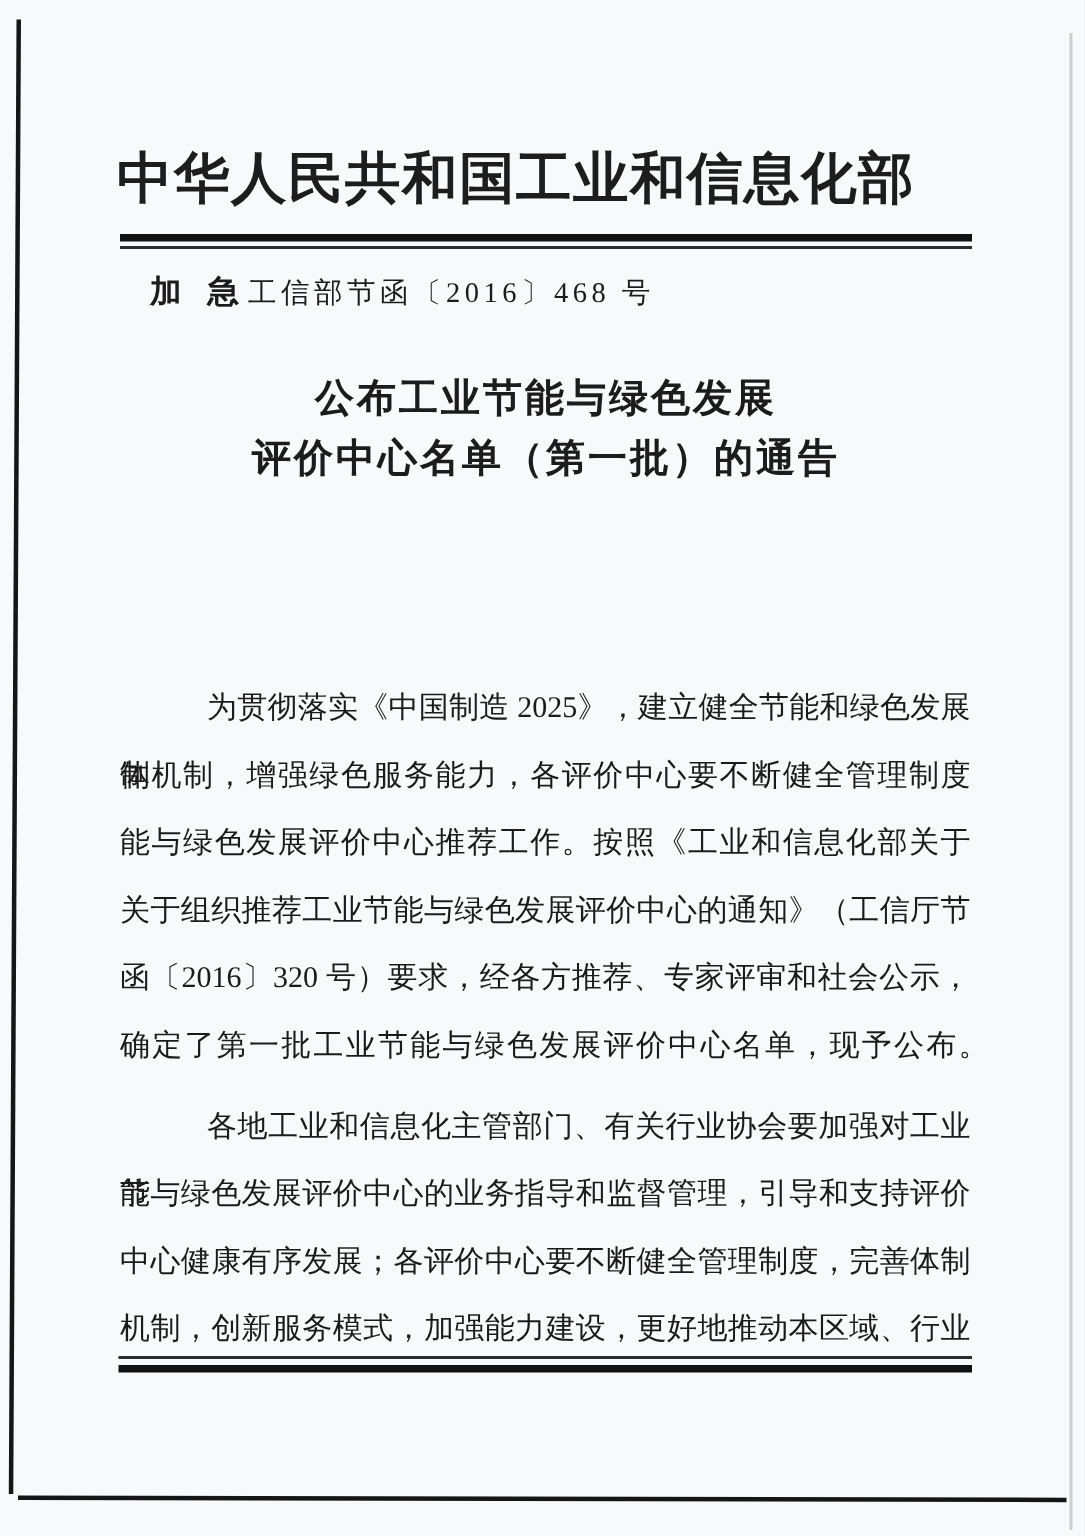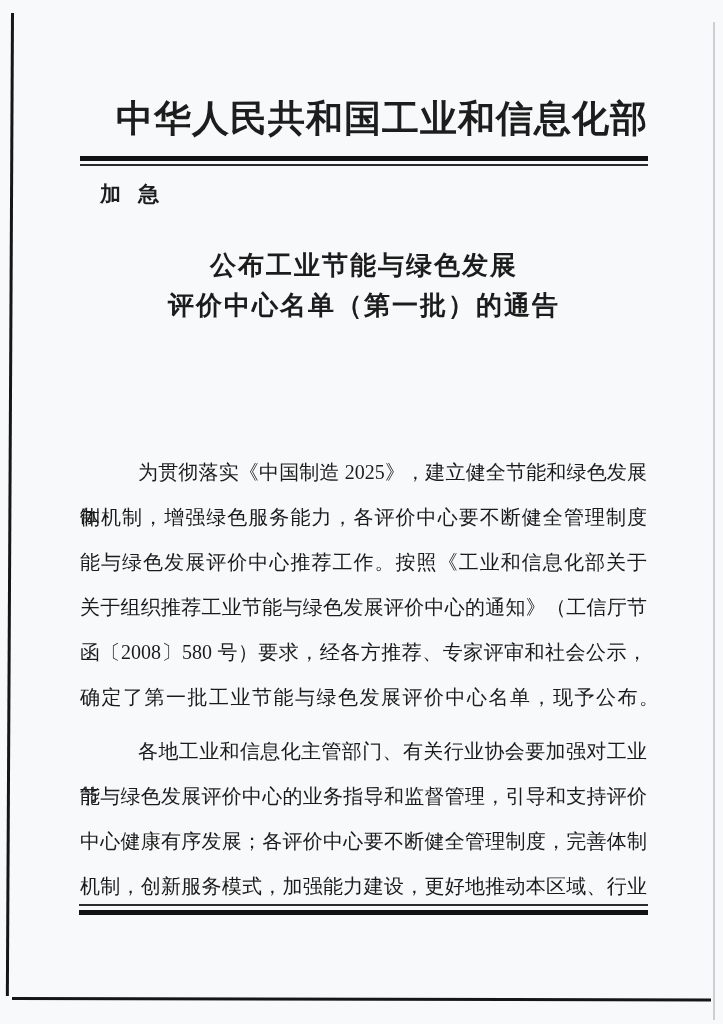--- a/index.html
+++ b/index.html
@@ -38,21 +38,21 @@
     position: absolute;
     left: 713px; top: 22px;
     width: 2px; height: 998px;
     background: #cdd0d2;
   }
   
   .agency-name {
     position: absolute;
     left: 78px; top: 94px;
     width: 570px; height: 46px;
-    text-align: right;
+    text-align: left;
     font-size: 37px;
     font-weight: bold;
     letter-spacing: 1px;
     color: #1d1d1d;
     white-space: nowrap;
   }
   .rule-top-thick {
     position: absolute;
     left: 80px; top: 156px;
     width: 568px; height: 5px;
@@ -145,33 +145,34 @@
   <div class="scan-left"></div>
   <div class="scan-bottom"></div>
   <div class="scan-right"></div>
 
   <div class="agency-name">中华人民共和国工业和信息化部</div>
   <div class="rule-top-thick"></div>
   <div class="rule-top-thin"></div>
 
   <div class="meta-row">
     <span class="urgency">加 急</span>
+    <span class="doc-number">工信部节函〔2016〕468 号</span>
   </div>
 
   <div class="doc-title">
     <div class="t-line">公布工业节能与绿色发展</div>
     <div class="t-line">评价中心名单（第一批）的通告</div>
   </div>
 
   <div class="body-text">
     <div class="b-line jl il">为贯彻落实《中国制造 2025》，建立健全节能和绿色发展体</div>
     <div class="b-line jl">制机制，增强绿色服务能力，各评价中心要不断健全管理制度</div>
     <div class="b-line jl">能与绿色发展评价中心推荐工作。按照《工业和信息化部关于</div>
     <div class="b-line jl">关于组织推荐工业节能与绿色发展评价中心的通知》（工信厅节</div>
-    <div class="b-line jl">函〔2008〕580 号）要求，经各方推荐、专家评审和社会公示，</div>
+    <div class="b-line jl">函〔2016〕320 号）要求，经各方推荐、专家评审和社会公示，</div>
     <div class="b-line nl">确定了第一批工业节能与绿色发展评价中心名单，现予公布。</div>
 
     <div class="b-line jl il p2-start">各地工业和信息化主管部门、有关行业协会要加强对工业节</div>
     <div class="b-line jl">能与绿色发展评价中心的业务指导和监督管理，引导和支持评价</div>
     <div class="b-line jl">中心健康有序发展；各评价中心要不断健全管理制度，完善体制</div>
     <div class="b-line jl">机制，创新服务模式，加强能力建设，更好地推动本区域、行业</div>
   </div>
 
   <div class="rule-bottom-thin"></div>
   <div class="rule-bottom-thick"></div>

